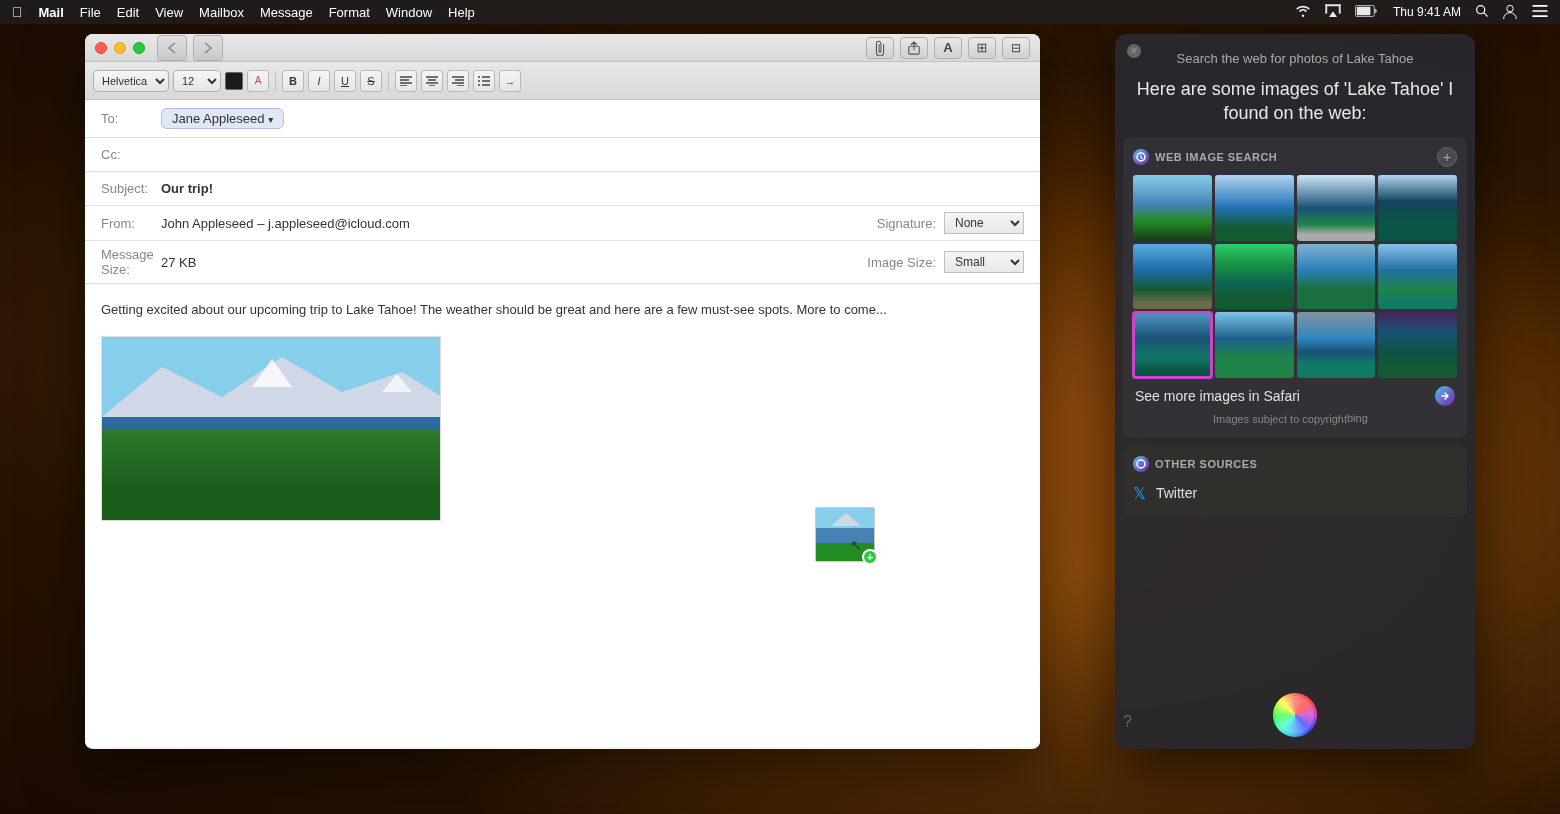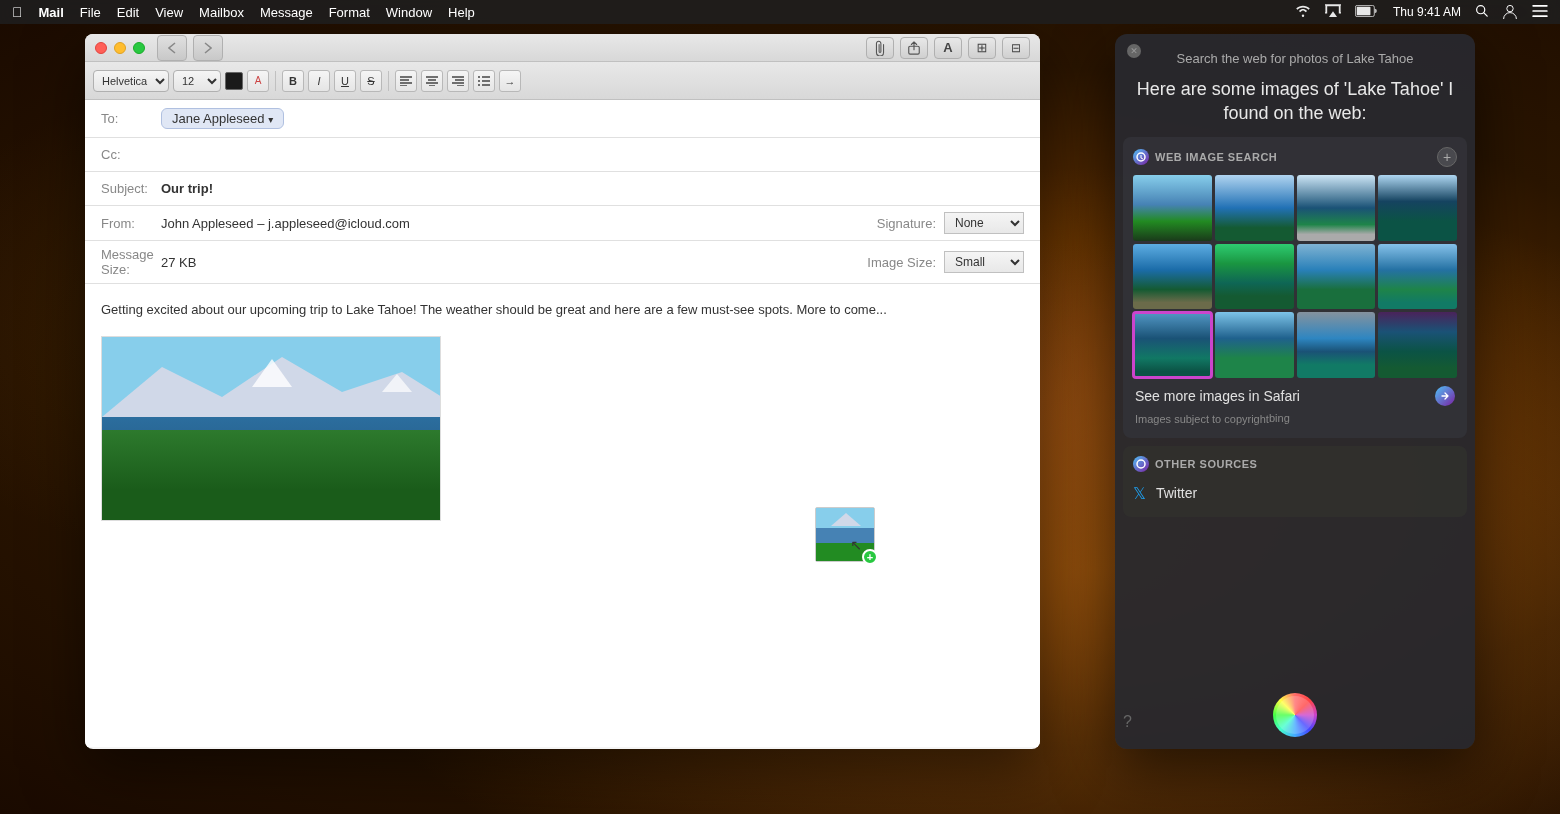--- a/index.html
+++ b/index.html
@@ -507,21 +507,21 @@
       background: linear-gradient(135deg, #4fc3f7, #7b1fa2);
       border-radius: 50%;
       display: flex;
       align-items: center;
       justify-content: center;
     }
 
     .copyright-row {
       display: flex;
       align-items: center;
-      justify-content: flex-start;
+      justify-content: center;
       padding: 2px 2px;
     }
 
     .copyright-text {
       font-size: 11px;
       color: #888;
     }
 
     .bing-text {
       font-size: 11px;

